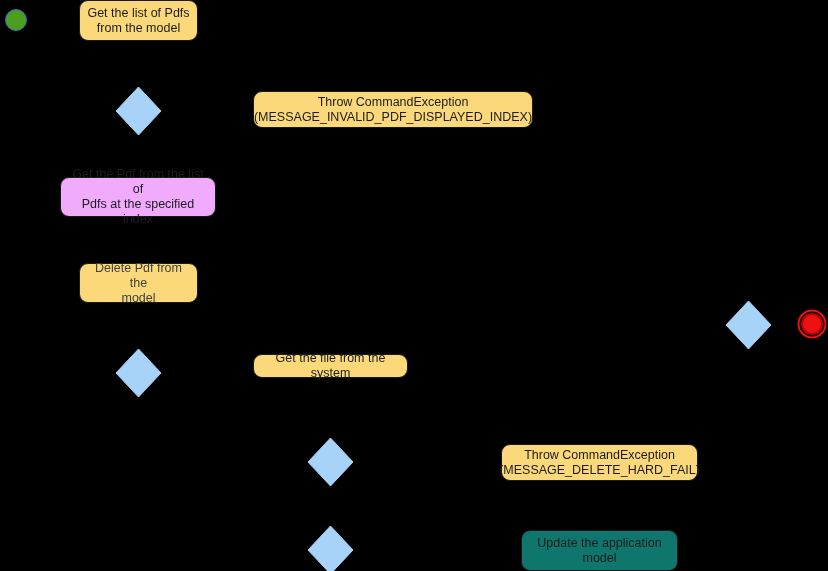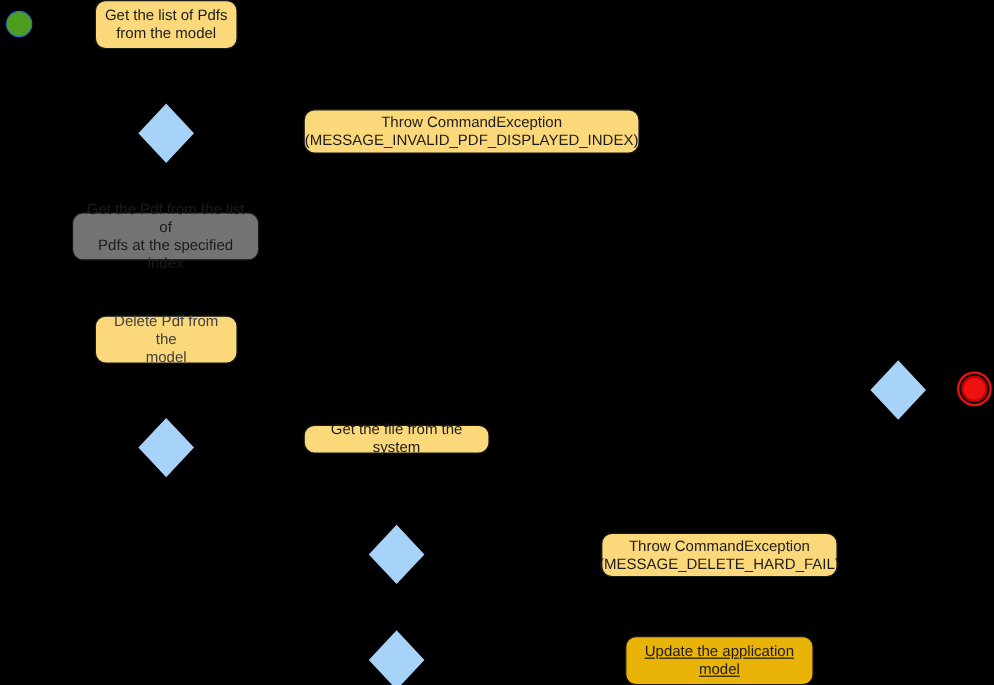--- a/index.html
+++ b/index.html
@@ -71,28 +71,28 @@
 
   <div class="node-start" id="n-start" style="left: 5px; top: 9px; width: 22px; height: 22px; background: rgb(77, 158, 31); border-color: rgb(47, 111, 208);"></div>
 
   <div class="node-end" id="n-end" style="left: 801px; top: 313px; width: 22px; height: 22px; background: rgb(238, 17, 17); border-color: rgb(192, 0, 0);"></div>
 
   <div id="activities-layer">
       <div class="node-activity" style="left: 79px; top: 0px; width: 119px; height: 41px; background: rgb(251, 217, 122); border-color: rgb(26, 26, 26); color: rgb(28, 28, 28);">Get the list of Pdfs
 from the model</div>
       <div class="node-activity" style="left: 253px; top: 91px; width: 280px; height: 37px; background: rgb(251, 217, 122); border-color: rgb(26, 26, 26); color: rgb(28, 28, 28);">Throw CommandException
 (MESSAGE_INVALID_PDF_DISPLAYED_INDEX)</div>
-      <div class="node-activity" style="left: 60px; top: 177px; width: 156px; height: 40px; background: #737373; border-color: rgb(26, 26, 26); color: rgb(28, 28, 28);">Get the Pdf from the list of
+      <div class="node-activity" style="left: 60px; top: 177px; width: 156px; height: 40px; background: #f0abfc; border-color: rgb(26, 26, 26); color: rgb(28, 28, 28);">Get the Pdf from the list of
 Pdfs at the specified index</div>
       <div class="node-activity" style="left: 79px; top: 263px; width: 119px; height: 40px; background: rgb(251, 217, 122); border-color: rgb(26, 26, 26); color: #404040;">Delete Pdf from the
 model</div>
       <div class="node-activity" style="left: 253px; top: 354px; width: 155px; height: 24px; background: rgb(251, 217, 122); border-color: rgb(26, 26, 26); color: rgb(28, 28, 28);">Get the file from the system</div>
       <div class="node-activity" style="left: 501px; top: 444px; width: 197px; height: 37px; background: rgb(251, 217, 122); border-color: rgb(26, 26, 26); color: rgb(28, 28, 28);">Throw CommandException
 (MESSAGE_DELETE_HARD_FAIL)</div>
-      <div class="node-activity" style="left: 521px; top: 530px; width: 157px; height: 41px; background: #eab308; border-color: rgb(26, 26, 26); color: rgb(28, 28, 28); text-decoration: underline;">Update the application
+      <div class="node-activity" style="left: 521px; top: 530px; width: 157px; height: 41px; background: #0f766e; border-color: rgb(26, 26, 26); color: rgb(28, 28, 28);">Update the application
 model</div>
     </div>
 
   <div id="decisions-layer">
       <div class="node-decision" style="left: 116px; top: 87px; width: 45px; height: 48px;">
         <svg width="45" height="48" viewBox="0 0 45 48">
           <polygon points="22.5,0 45,24 22.5,48 0,24" fill="#A8D3F8" stroke="#A8D3F8" stroke-width="1"></polygon>
         </svg>
       </div>
       <div class="node-decision" style="left: 116px; top: 349px; width: 45px; height: 48px;">

